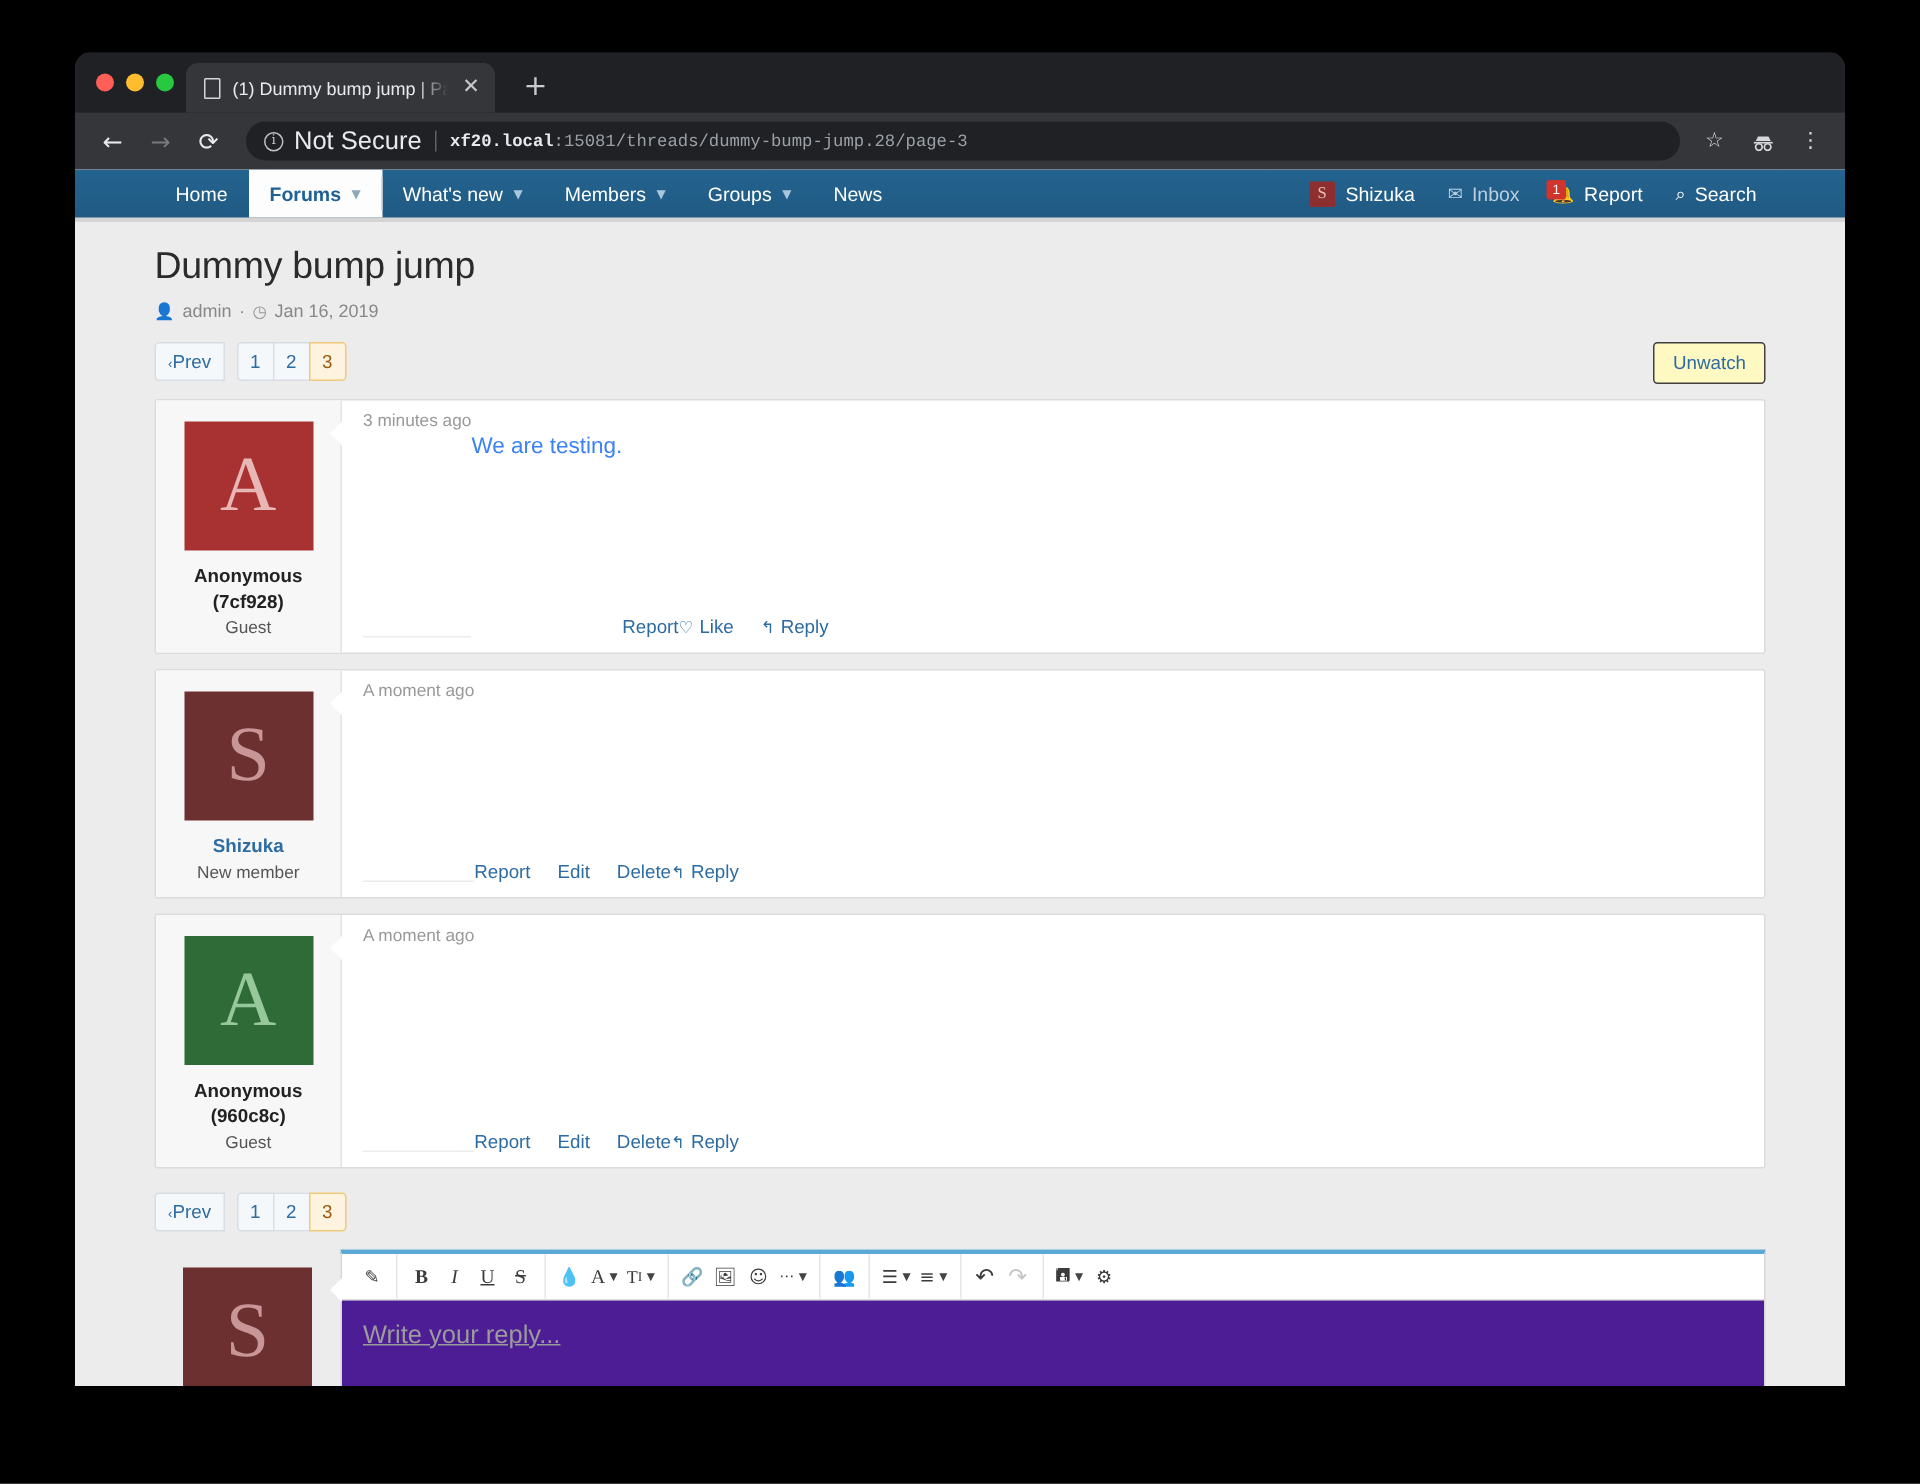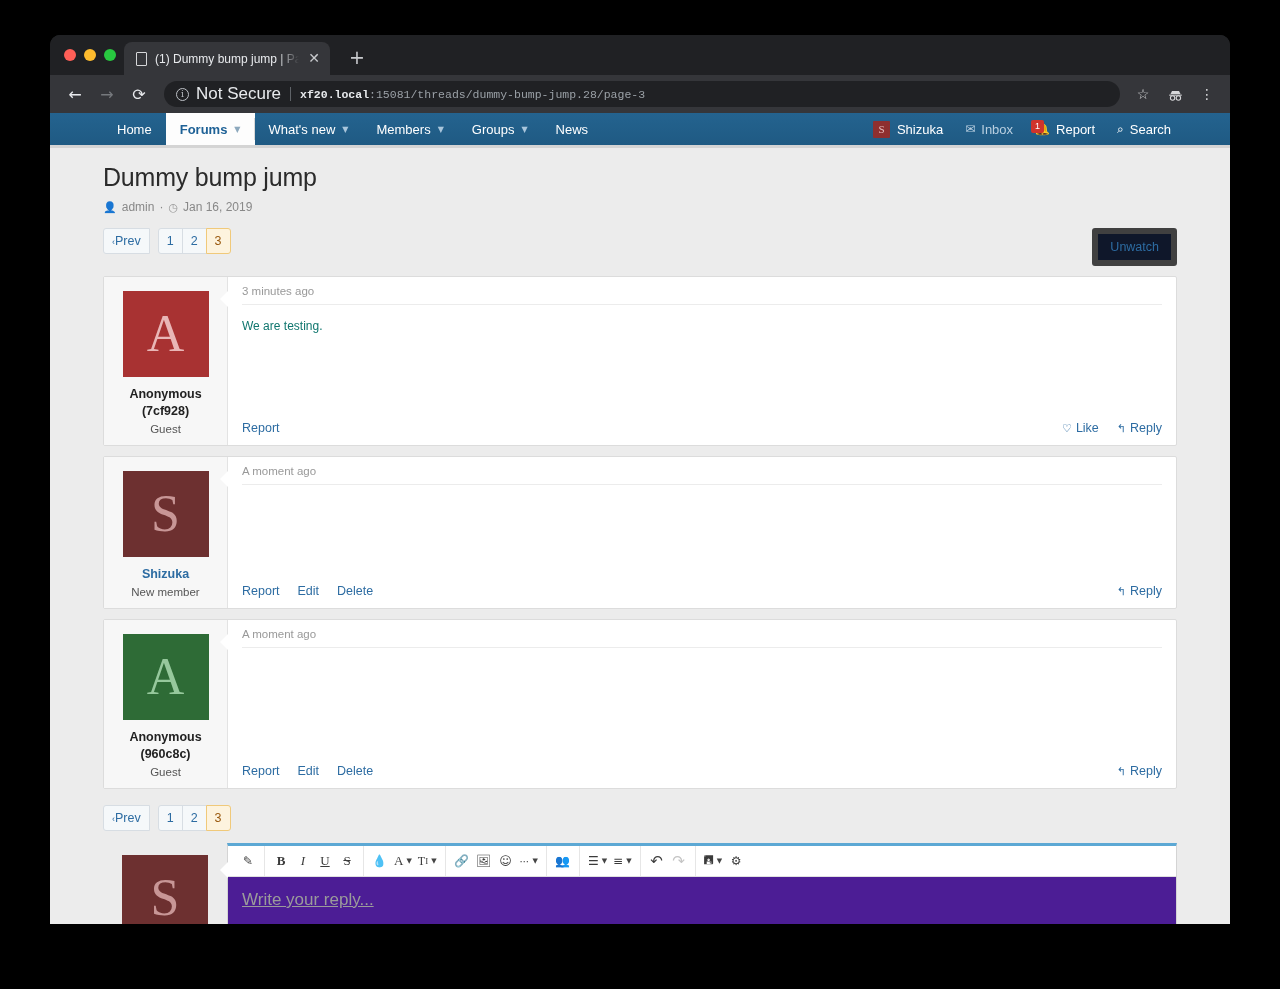--- a/index.html
+++ b/index.html
@@ -280,22 +280,22 @@
   .pagenav a.prev .arrow { font-size: 9px; }
   .pagenav a.first { border-radius: 3px 0 0 3px; }
   .pagenav a.current {
     background: #fdf3de;
     border-color: #f0c97a;
     color: #9a5a10;
     border-radius: 0 3px 3px 0;
   }
   .unwatch-btn {
     margin-left: auto;
-    background: #0f172a;
-    border: 6px solid #404040;
+    background: #fef9c3;
+    border: 1px solid #404040;
     border-radius: 3px;
     color: #2d6ca2;
     font-size: 12.5px;
     padding: 6px 12px;
     cursor: pointer;
     font-family: "Liberation Sans", sans-serif;
   }
 
   
   .post {
@@ -334,40 +334,40 @@
   .poster-title {
     margin-top: 3px;
     font-size: 11.5px;
     color: #555;
   }
   .post-main {
     flex: 1 1 auto;
     position: relative;
     padding: 8px 14px 10px 14px;
     display: flex;
-    flex-direction: column;
+    flex-direction: row;
   }
   .post-main:before {
     content: "";
     position: absolute;
     left: -8px; top: 14px;
     width: 0; height: 0;
     border-top: 8px solid transparent;
     border-bottom: 8px solid transparent;
     border-right: 8px solid #fff;
   }
   .post-date {
     font-size: 11.5px;
     color: #999;
     padding-bottom: 7px;
     border-bottom: 1px solid #ececec;
   }
   .post-body {
-    font-size: 12px;
-    color: #0f766e;
+    font-size: 15px;
+    color: #3b82f6;
     padding-top: 14px;
   }
   .post-footer {
     margin-top: auto;
     display: flex;
     align-items: center;
     padding-top: 10px;
   }
   .post-links { display: flex; gap: 18px; }
   .post-links a, .post-actions a {

